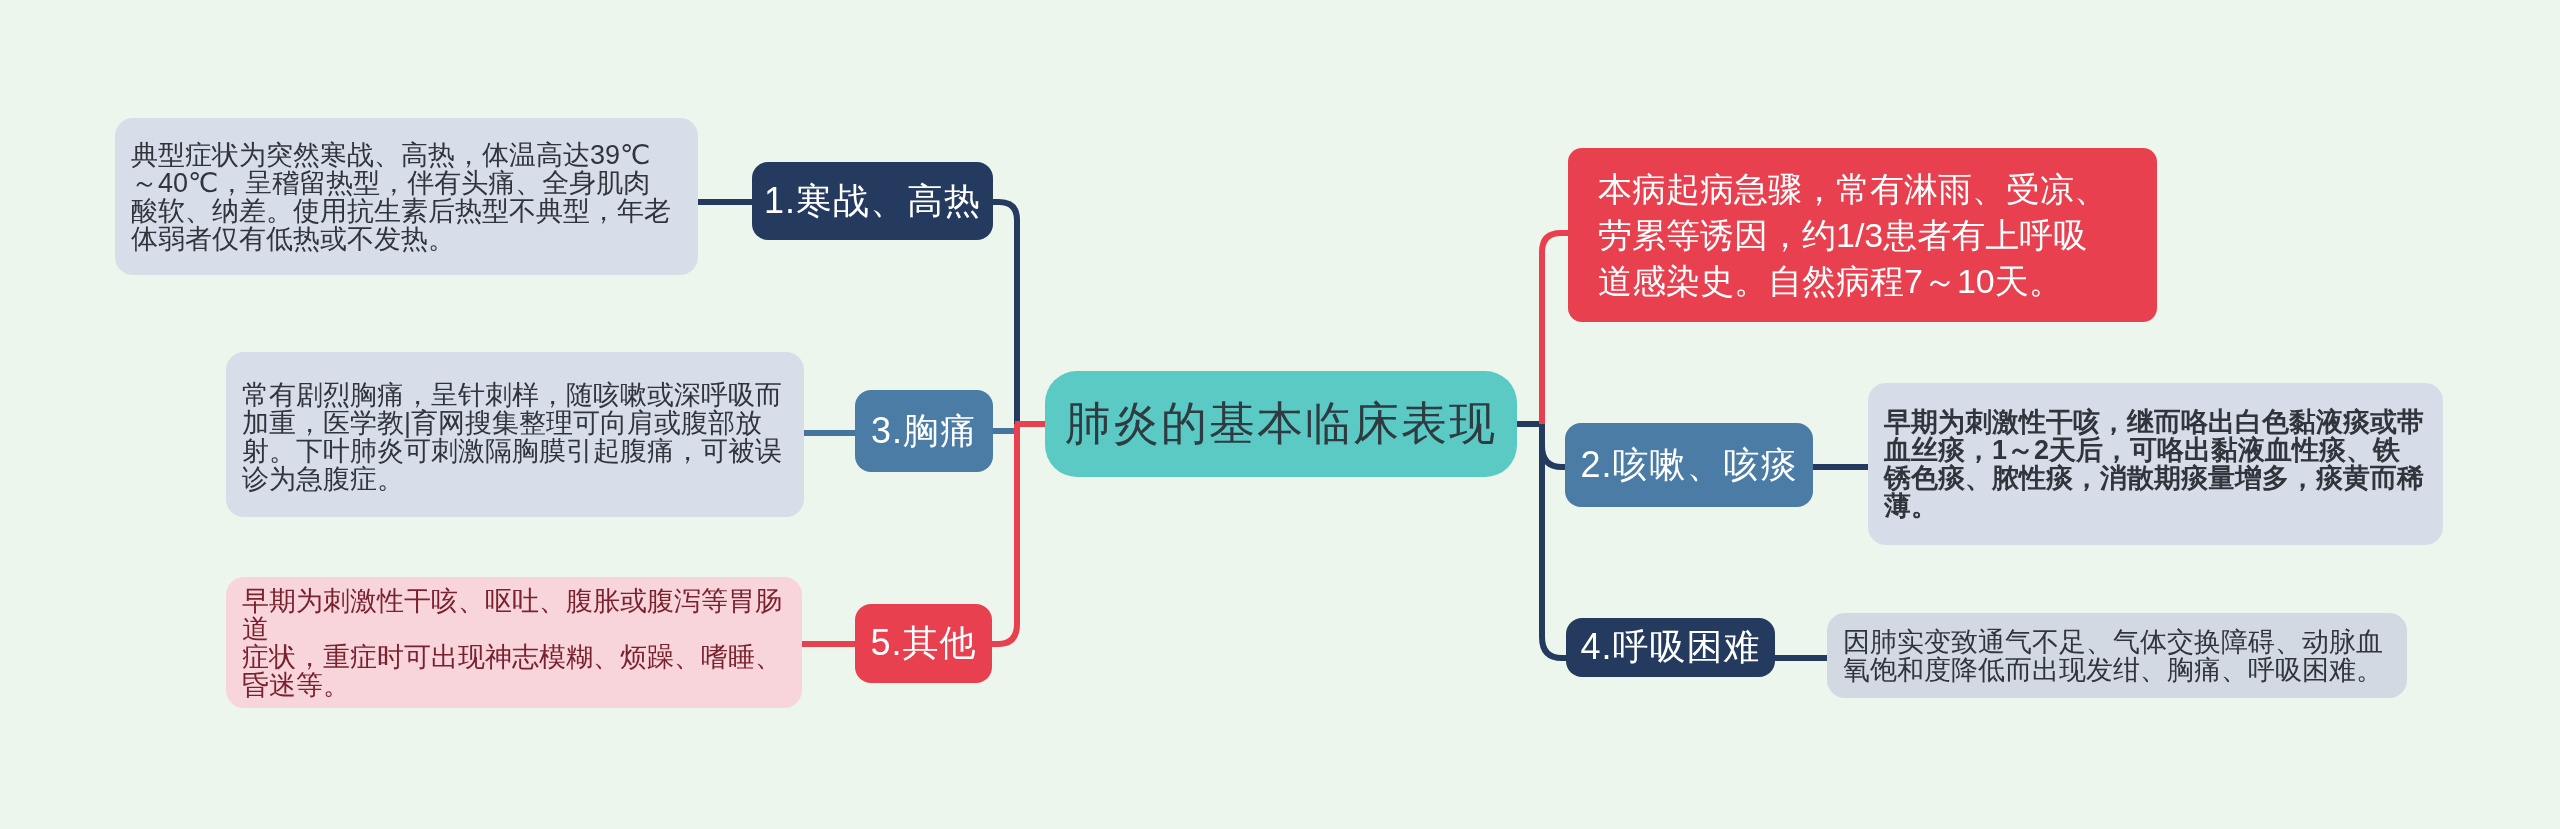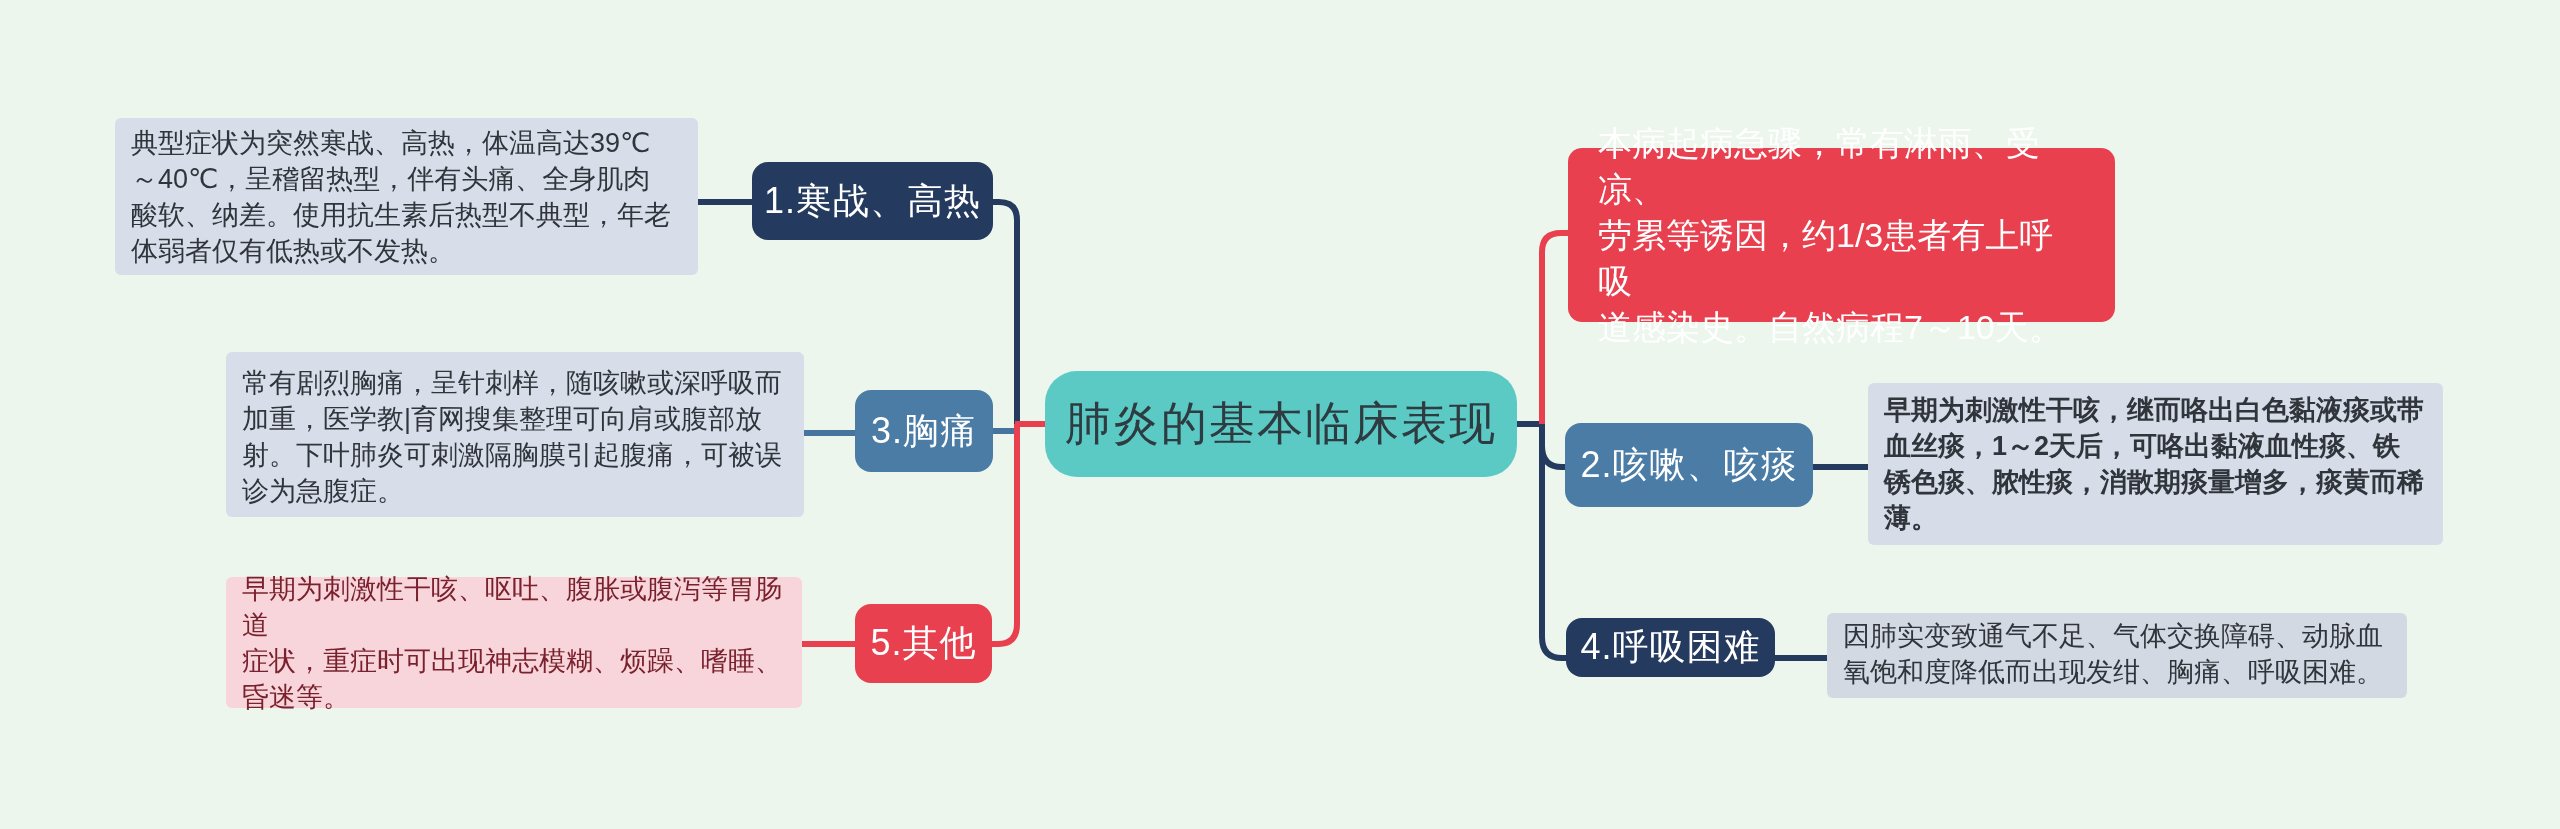--- a/index.html
+++ b/index.html
@@ -4,22 +4,22 @@
 <style>
   html,body{margin:0;padding:0;background:#ecf6ec;}
   #canvas{
     position:relative;width:2560px;height:829px;overflow:hidden;
     background:#ecf6ec;
     font-family:"Liberation Sans","DejaVu Sans",sans-serif;
   }
   #wires{position:absolute;left:0;top:0;width:2560px;height:829px;}
   .box{position:absolute;box-sizing:border-box;display:flex;align-items:center;}
   .detail{
-    border-radius:6px;background:#d7dde9;color:#30343b;
-    font-size:27px;line-height:36px;white-space:pre-line;
+    border-radius:18px;background:#d7dde9;color:#30343b;
+    font-size:27px;line-height:28px;white-space:pre-line;
     padding:6px 16px;align-items:center;
   }
   .node{
     border-radius:16px;color:#ffffff;font-size:36px;
     justify-content:center;text-align:center;letter-spacing:1px;
   }
   .navy{background:#243a5e;}
   .steel{background:#4a7ca6;}
   .redbg{background:#e8404e;}
   #center-node{
@@ -28,28 +28,28 @@
     font-size:46px;font-weight:500;justify-content:center;text-align:center;
     letter-spacing:2px;
   }
   #d1{left:115px;top:118px;width:583px;height:157px;}
   #n1{left:752px;top:162px;width:241px;height:78px;}
   #d3{left:226px;top:352px;width:578px;height:165px;padding-top:10px;}
   #n3{left:855px;top:390px;width:138px;height:82px;}
   #d5{left:226px;top:577px;width:576px;height:131px;background:#f8d5da;color:#7a212e;}
   #n5{left:855px;top:604px;width:137px;height:79px;}
   #intro{
-    left:1568px;top:148px;width:547px;height:174px;
+    left:1568px;top:148px;width:589px;height:174px;
     border-radius:14px;background:#e8404e;color:#ffffff;
     font-size:34px;line-height:46px;white-space:pre-line;padding:18px 30px;
   }
   #n2{left:1565px;top:423px;width:248px;height:84px;}
   #d2{left:1868px;top:383px;width:575px;height:162px;background:#d7dde8;font-weight:bold;}
   #n4{left:1566px;top:618px;width:209px;height:59px;}
-  #d4{left:1827px;top:613px;width:580px;height:85px;background:#d3d9e2;font-family:Liberation Mono, monospace;}
+  #d4{left:1827px;top:613px;width:580px;height:85px;background:#d3d9e2;}
 </style>
 </head>
 <body>
 
 <div id="canvas">
 
   <svg id="wires" viewBox="0 0 2560 829" fill="none">
 
     <path d="M804 433 H855" stroke="#45759e" stroke-width="6"></path>
     <path d="M993 431 H1019" stroke="#45759e" stroke-width="6"></path>

